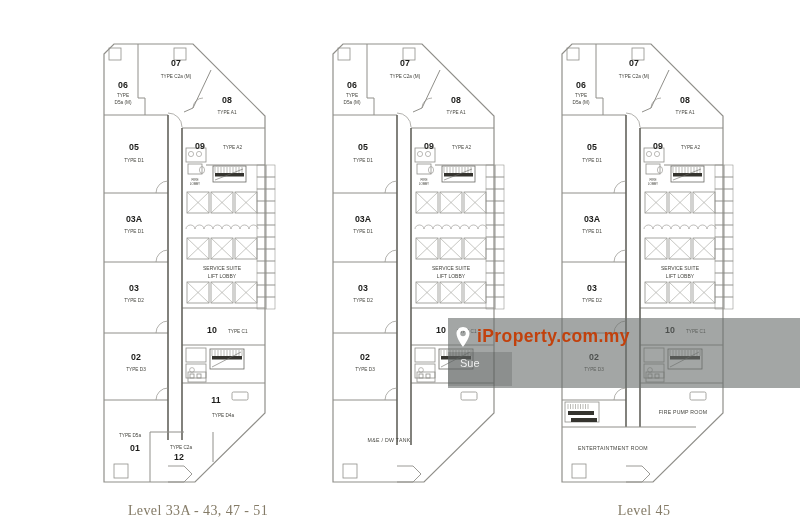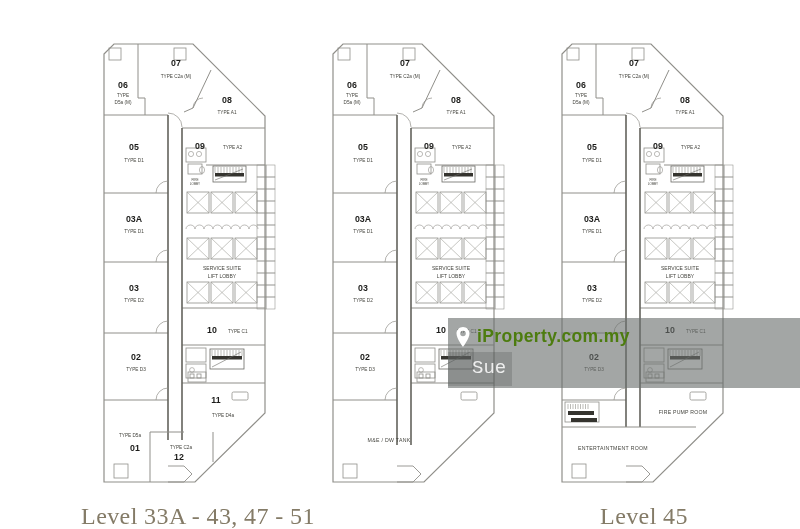--- a/index.html
+++ b/index.html
@@ -2,32 +2,32 @@
 <html><head>
 <meta charset="utf-8">
 <style>
   html,body{margin:0;padding:0;background:#ffffff;}
   #stage{position:relative;width:800px;height:529px;background:#ffffff;overflow:hidden;
          font-family:"Liberation Sans",sans-serif;}
   .plan-wrap{position:absolute;top:40px;width:212px;height:445px;}
   .plan-wrap svg{display:block;width:212px;height:445px;}
   #plan-0{left:98px;} #plan-1{left:327px;} #plan-2{left:556px;}
   .caption{position:absolute;top:503px;transform:translateX(-50%);
-           font-family:"Liberation Serif",serif;font-size:24px;letter-spacing:.4px;
+           font-family:"Liberation Serif",serif;font-size:14px;letter-spacing:.4px;
            color:#847b67;white-space:nowrap;}
   #wm-band{position:absolute;left:448px;top:318px;width:352px;height:70px;
            background:rgba(107,112,110,0.62);z-index:6;}
   #wm-brand-row{position:absolute;left:8px;top:8px;display:flex;align-items:center;gap:7px;}
   #wm-brand-row svg{display:block;}
-  #wm-brand-text{color:#4d7c0f;font-weight:bold;font-size:17.5px;letter-spacing:.4px;
+  #wm-brand-text{color:#c2410c;font-weight:bold;font-size:17.5px;letter-spacing:.4px;
                  font-family:"Liberation Sans",sans-serif;}
   #wm-user-box{position:absolute;left:0px;top:34px;width:64px;height:34px;
                background:rgba(60,64,62,0.22);}
-  #wm-user-text{position:absolute;left:24px;top:5px;color:rgba(255,255,255,0.85);
-                font-size:19px;font-family:Liberation Mono, monospace;}
+  #wm-user-text{position:absolute;left:12px;top:5px;color:rgba(255,255,255,0.85);
+                font-size:11px;font-family:Liberation Sans, sans-serif;}
 </style>
 </head>
 <body>
 
 <div id="stage">
 
   <div class="plan-wrap" id="plan-0">
       <svg viewBox="0 0 212 445">
         <g>
           <path d="M6,14 L16,4 L95,4 L167,76 L167,373 L97,442 L6,442 Z" fill="#ffffff" stroke="#908f8a" stroke-width="1.2"></path>

